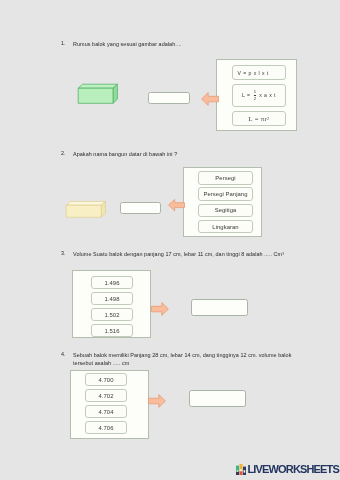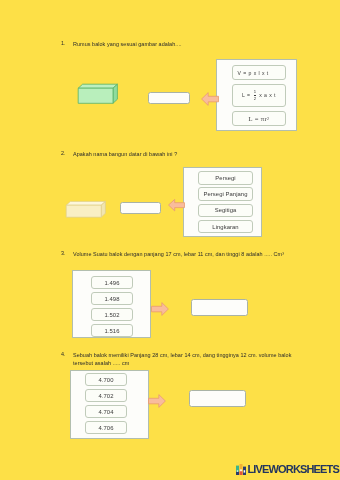--- a/index.html
+++ b/index.html
@@ -1,18 +1,18 @@
 <!DOCTYPE html>
 <html><head>
 <meta charset="utf-8">
 <style>
   html,body{margin:0;padding:0;background:#fff;}
   body{width:340px;height:480px;font-family:"Liberation Sans",sans-serif;overflow:hidden;
        -webkit-font-smoothing:antialiased;}
-  .page{position:relative;width:340px;height:480px;background:#fde047;}
+  .page{position:relative;width:340px;height:480px;background:#e5e5e5;}
   .qnum{position:absolute;font-size:5.4px;color:#2a2a2a;letter-spacing:0px;}
   .qtext{position:absolute;font-size:5.45px;color:#2a2a2a;line-height:8.2px;letter-spacing:0.06px;}
 
   .group{position:absolute;border:1px solid #b2beae;background:#fdfdfa;box-sizing:border-box;}
 
   .opt{position:absolute;box-sizing:border-box;border:1px solid #c0cbba;border-radius:3px;
        background:#fcfdf8;display:flex;align-items:center;justify-content:center;
        font-size:5.9px;color:#3a3a3a;letter-spacing:0.05px;}
 
   .ansbox{position:absolute;box-sizing:border-box;border:1px solid #a9b3a6;border-radius:2.5px;

